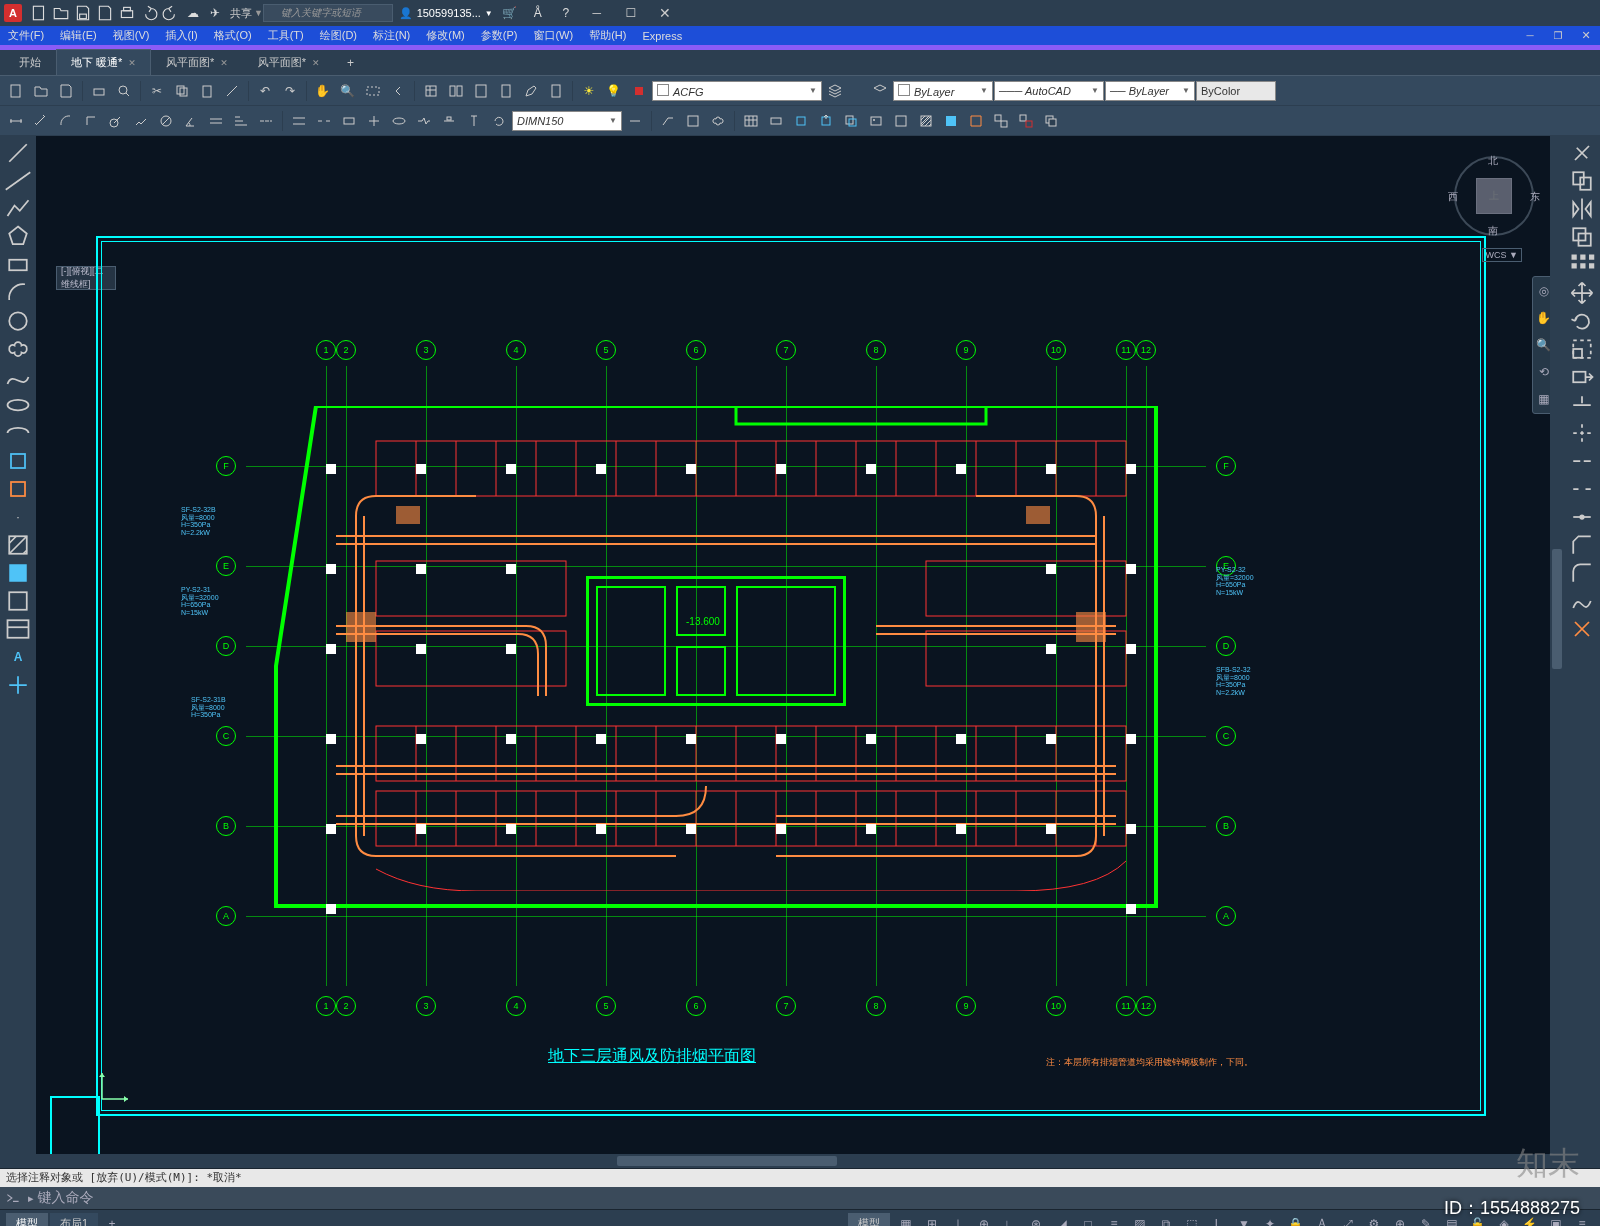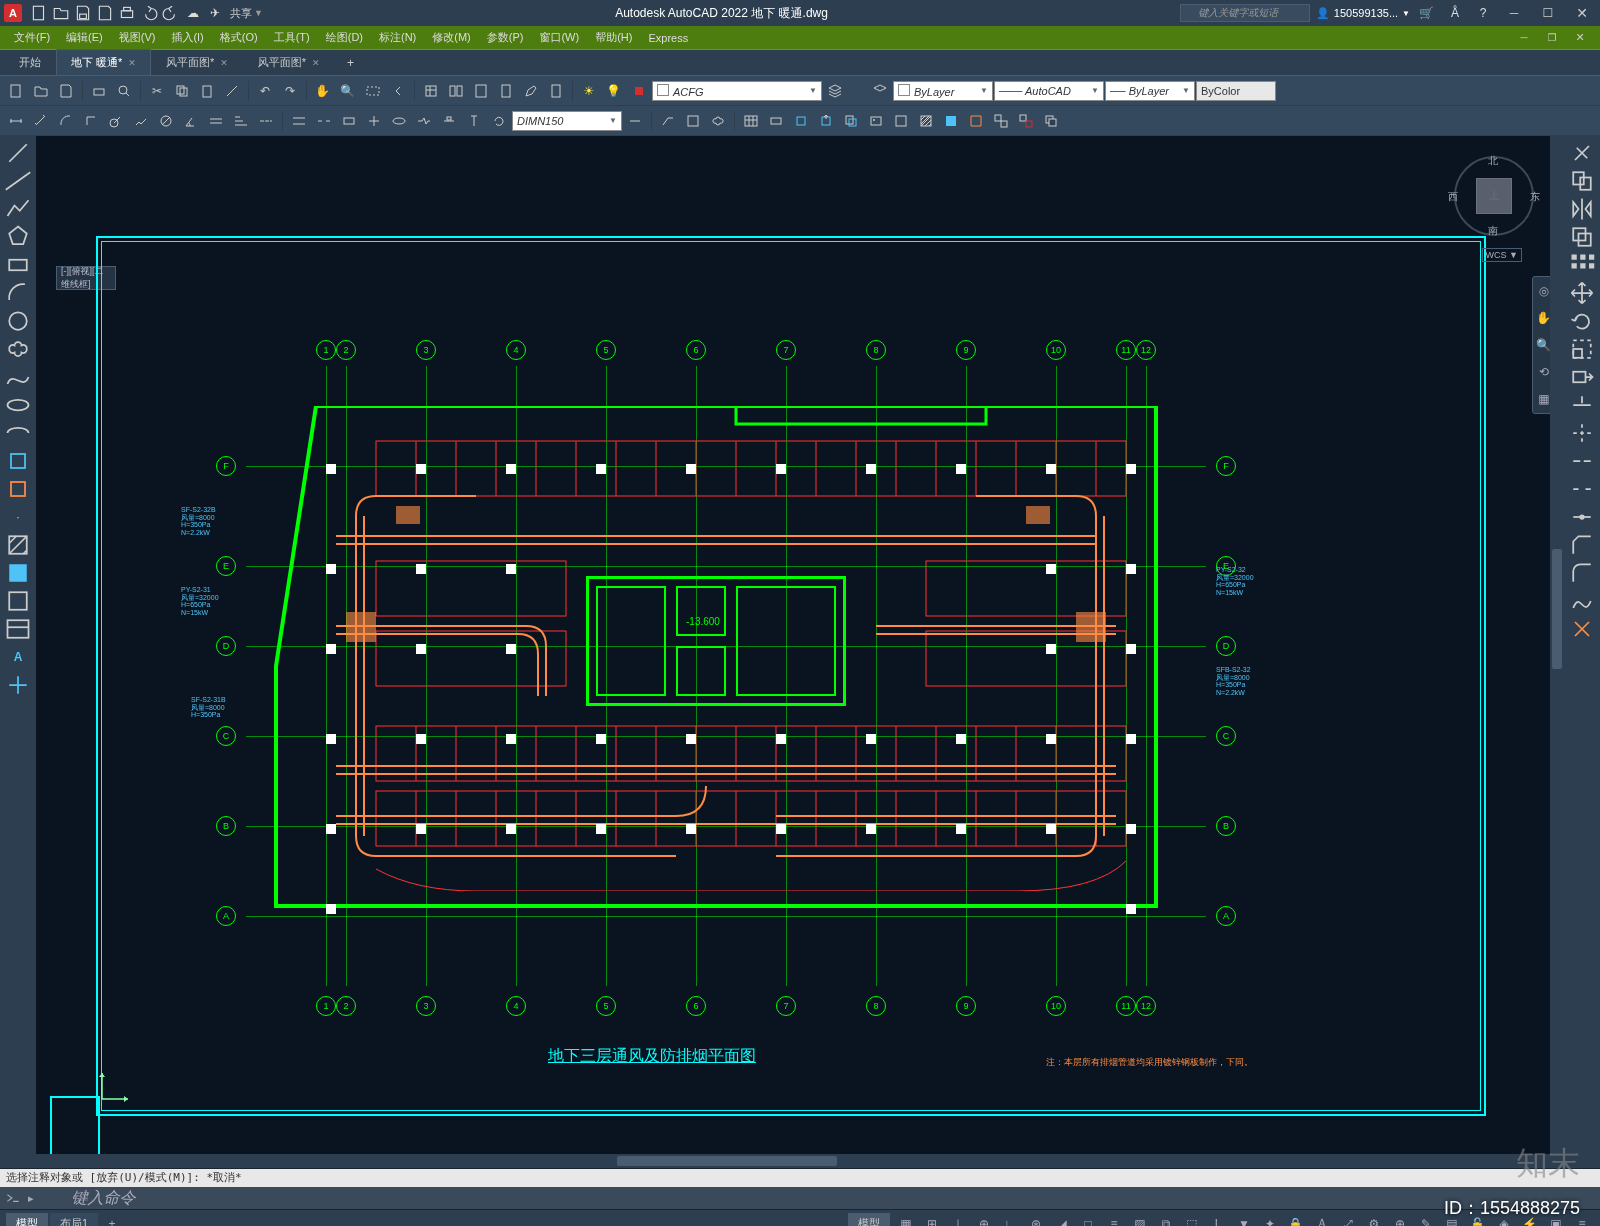--- a/index.html
+++ b/index.html
@@ -9,21 +9,21 @@
 .title-bar { height: 26px; background: #2c3e50; display: flex; align-items: center; padding: 0 4px; }
 .app-logo { width: 18px; height: 18px; background: #d32f2f; border-radius: 2px; display: flex; align-items: center; justify-content: center; color: #fff; font-weight: bold; font-size: 11px; margin-right: 6px; }
 .qat-icon { width: 18px; height: 18px; margin: 0 2px; display: flex; align-items: center; justify-content: center; cursor: pointer; color: #ddd; }
 .title-center { flex: 1; text-align: center; color: #fff; font-size: 12px; }
 .title-right { display: flex; align-items: center; gap: 6px; }
 .search-box { width: 130px; height: 18px; background: #394b5e; border: 1px solid #4a5d70; padding: 0 17px; color: #999; font-size: 10px; font-style: italic; line-height: 16px; }
 .user-block { display: flex; align-items: center; gap: 4px; color: #fff; font-size: 11px; }
 .win-btn { width: 28px; height: 20px; display: flex; align-items: center; justify-content: center; cursor: pointer; color: #ccc; }
 
 
-.menu-bar { height: 24px; background: #4d7c0f; display: flex; align-items: center; padding: 0 6px; border-bottom: 1px solid #8b5cf6; }
+.menu-bar { height: 24px; background: #1d4ed8; display: flex; align-items: center; padding: 0 0; border-bottom: 5px solid #8b5cf6; }
 .menu-item { padding: 3px 8px; cursor: pointer; font-size: 11px; color: #ddd; }
 
 
 .ribbon-tabs { height: 26px; background: #2c3e50; display: flex; align-items: flex-end; padding-left: 4px; border-bottom: 1px solid #4a5d70; }
 .rtab { padding: 5px 14px; cursor: pointer; font-size: 11px; color: #ccc; border: 1px solid transparent; border-bottom: none; }
 .rtab.active { background: #34495e; border-color: #4a5d70; color: #fff; }
 .rtab-close { margin-left: 6px; font-size: 9px; color: #999; }
 
 
 .toolbar-row { height: 30px; background: #34495e; display: flex; align-items: center; padding: 0 4px; border-bottom: 1px solid #2c3e50; gap: 1px; }
@@ -62,21 +62,21 @@
 
 .wcs { position: absolute; left: 20px; top: 130px; width: 60px; height: 24px; background: rgba(42,58,74,0.86); border: 1px solid #4a5d70; color: #bbc; font-size: 9px; display: flex; align-items: center; padding: 0 4px; }
 .ucs-icon { position: absolute; left: 60px; bottom: 60px; }
 .ucs-icon svg { width: 40px; height: 40px; }
 
 
 .cmd-area { background: #2c3e50; border-top: 1px solid #1a2530; }
 .cmd-history { height: 18px; background: #e8e8e8; color: #333; font-size: 11px; padding: 1px 6px; font-family: Consolas, monospace; }
 .cmd-input { height: 22px; background: #3a4a5a; display: flex; align-items: center; padding: 0 4px; }
 .cmd-icon { width: 18px; height: 18px; margin-right: 6px; display: flex; align-items: center; justify-content: center; }
-.cmd-text { color: #aab; font-size: 16px; font-style: italic; font-family: Consolas, monospace; margin-left: 34px; }
+.cmd-text { color: #aab; font-size: 14px; font-family: Consolas, monospace; }
 
 
 .status-bar { height: 28px; background: #2c3e50; display: flex; align-items: center; padding: 0 6px; border-top: 1px solid #1a2530; }
 .stab { padding: 3px 10px; cursor: pointer; font-size: 11px; color: #ccc; background: #34495e; margin-right: 2px; }
 .stab.active { background: #4a5d70; color: #fff; }
 .status-right { margin-left: auto; display: flex; align-items: center; gap: 2px; }
 .sbtn { width: 24px; height: 22px; display: flex; align-items: center; justify-content: center; cursor: pointer; color: #aab; }
 
 
 .watermark-id { position: absolute; right: 20px; bottom: 6px; color: #fff; font-size: 18px; text-shadow: 0 0 4px #000; pointer-events: none; }
@@ -121,21 +121,20 @@
     </div>
   <div class="qat-icon">
       <svg viewBox="0 0 16 16">
         <path d="M6 4a5 5 0 1 0 5 5M6 4l3-2m-3 2l2 3" fill="none" stroke="#ddd"></path>
       </svg>
     </div>
   <div class="qat-icon">☁</div>
   <div class="qat-icon">✈</div>
   <span style="color:#ccc;font-size:11px;margin-left:4px;">共享</span>
   <span style="font-size:9px;color:#999;margin-left:2px;">▼</span>
-  <div class="title-center">Autodesk AutoCAD 2022   地下 暖通.dwg</div>
   <div class="title-right">
     <div class="search-box">键入关键字或短语</div>
     <div class="user-block">
       <span>👤</span>
       <span>150599135...</span>
       <span style="font-size:8px;">▼</span>
     </div>
     <div class="qat-icon">🛒</div>
     <div class="qat-icon">Å</div>
     <div class="qat-icon">?</div>

